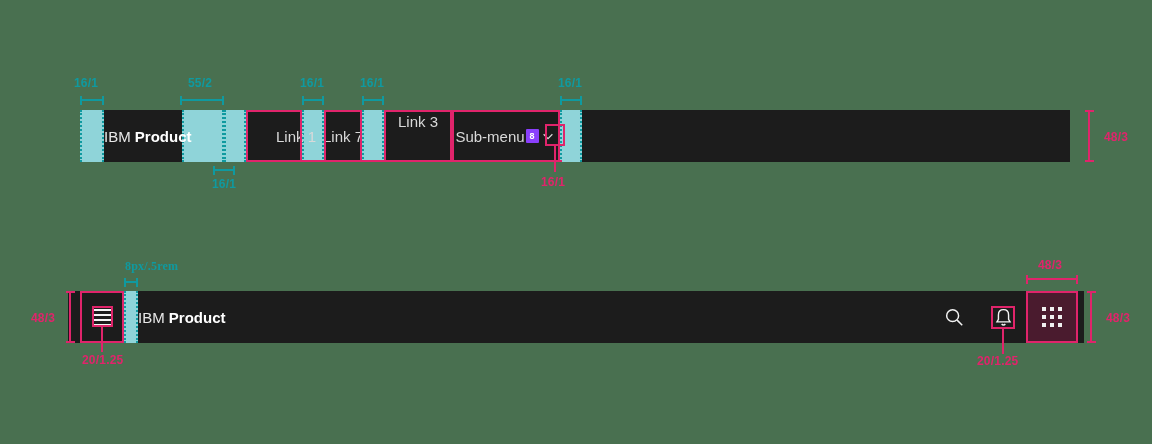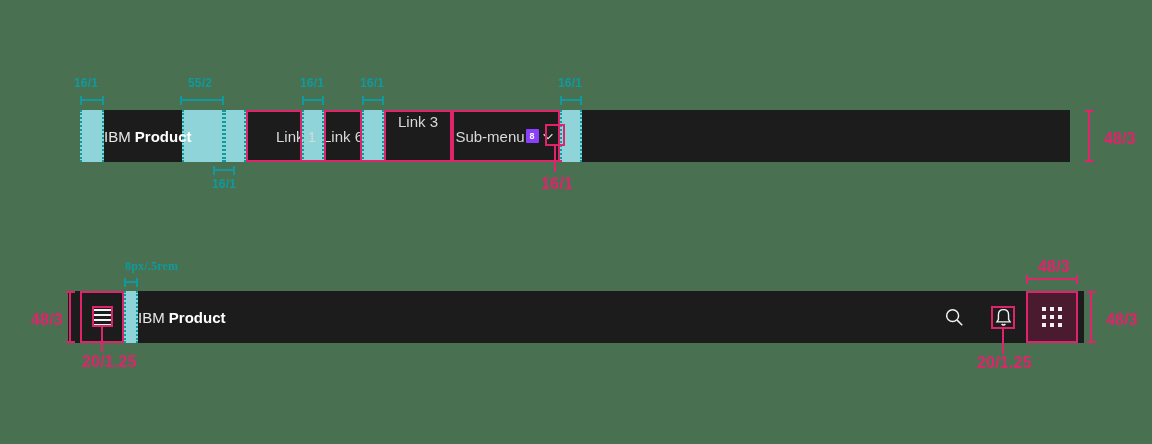--- a/index.html
+++ b/index.html
@@ -44,21 +44,21 @@
            letter-spacing: .2px; white-space: nowrap; }
   .rule-t { position: absolute; height: 9px; }
   .rule-t::before, .rule-t::after {
     content: ""; position: absolute; top: 0; width: 2px; height: 9px; background: #0f9aa0;
   }
   .rule-t::before { left: 0; } .rule-t::after { right: 0; }
   .rule-t > i { position: absolute; left: 0; right: 0; top: 3px; height: 2px;
                 background: #0f9aa0; display: block; }
 
   
-  .dim-p { position: absolute; color: #e0246b; font-size: 16px; font-weight: 700;
+  .dim-p { position: absolute; color: #e0246b; font-size: 12px; font-weight: 700;
            letter-spacing: .2px; white-space: nowrap; }
   .rule-ph { position: absolute; height: 9px; }
   .rule-ph::before, .rule-ph::after {
     content: ""; position: absolute; top: 0; width: 2px; height: 9px; background: #e0246b;
   }
   .rule-ph::before { left: 0; } .rule-ph::after { right: 0; }
   .rule-ph > i { position: absolute; left: 0; right: 0; top: 3px; height: 2px;
                  background: #e0246b; display: block; }
   .rule-pv { position: absolute; width: 9px; }
   .rule-pv::before, .rule-pv::after {
@@ -109,21 +109,21 @@
   <div class="spacer" style="left:560px; top:110px; width:22px; height:52px;"></div>
 
   <div class="navitem" style="left:104px; top:110px; width:78px; height:52px; justify-content:flex-start;">
     <span class="brand"><span>IBM</span>&nbsp;<b>Product</b></span>
   </div>
 
   <div class="navitem" style="left:246px; top:110px; width:56px; height:52px;padding-left:44px;">
     <span>Link 1</span>
   </div>
   <div class="navitem" style="left:324px; top:110px; width:38px; height:52px;">
-    <span>Link 6</span>
+    <span>Link 7</span>
   </div>
   <div class="navitem" style="left:384px; top:94px; width:68px; height:54px;">
     <span>Link 3</span>
   </div>
 
   <div class="navitem" style="left:452px; top:110px; width:108px; height:52px;text-align:center;">
     <span>Sub-menu</span>
     <span class="badge">8</span>
     <span class="chev">
       <svg viewBox="0 0 16 16">

